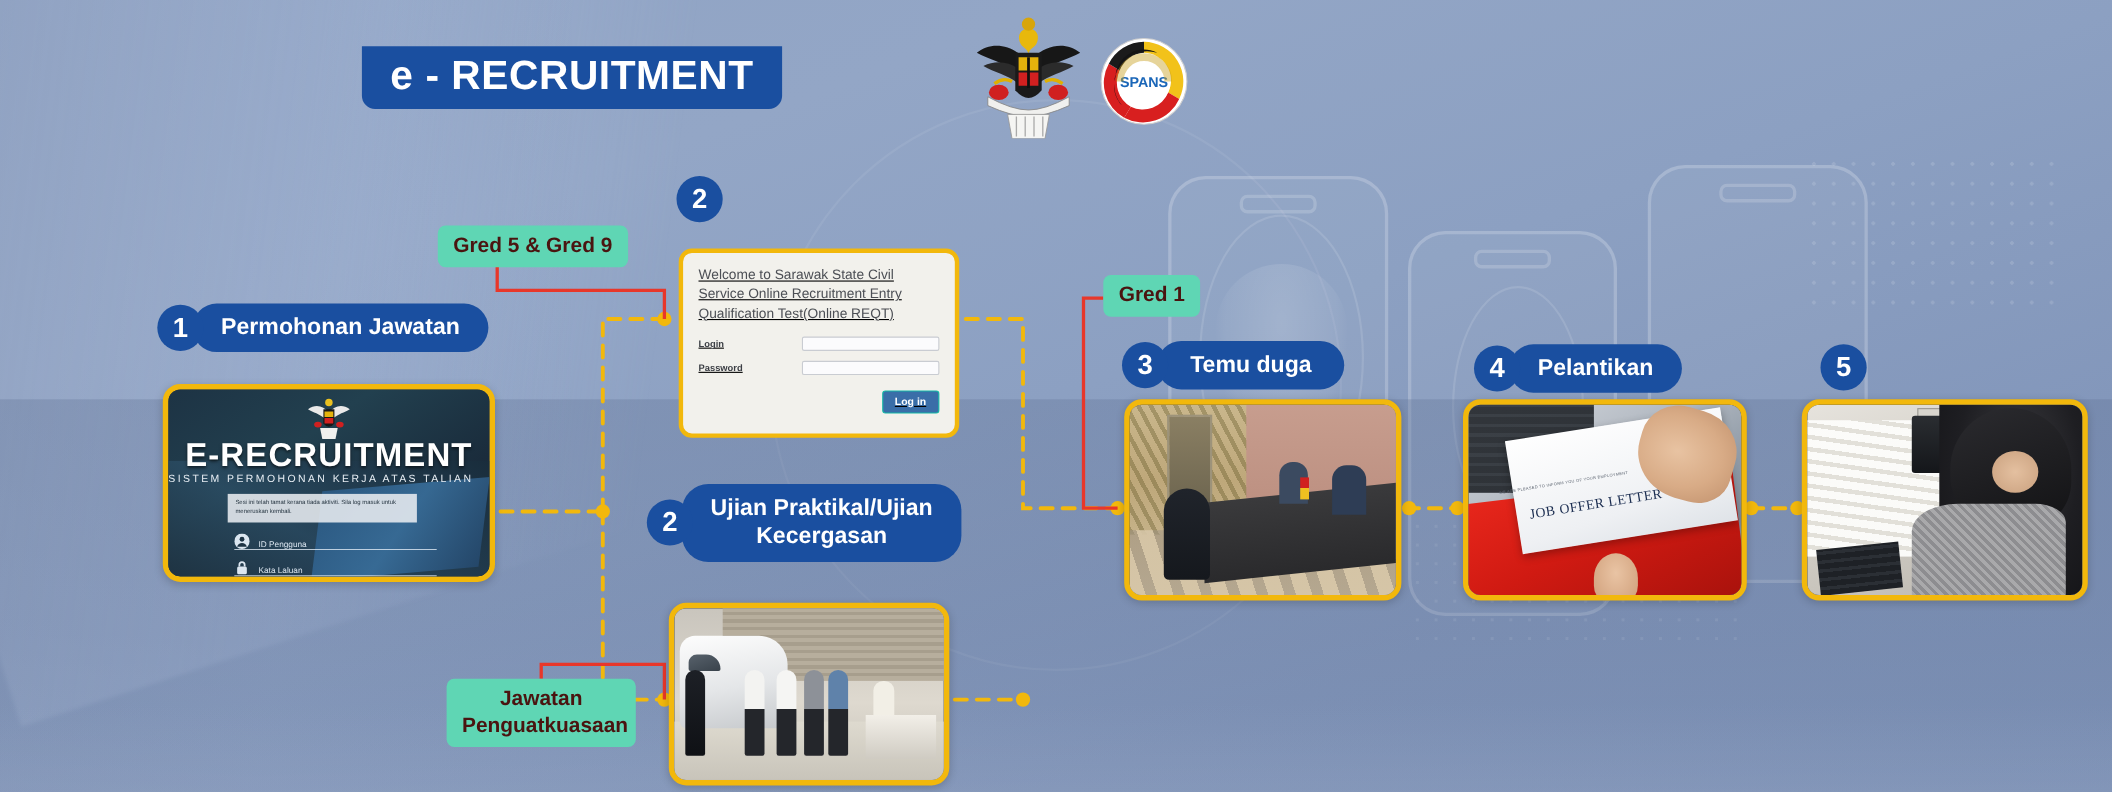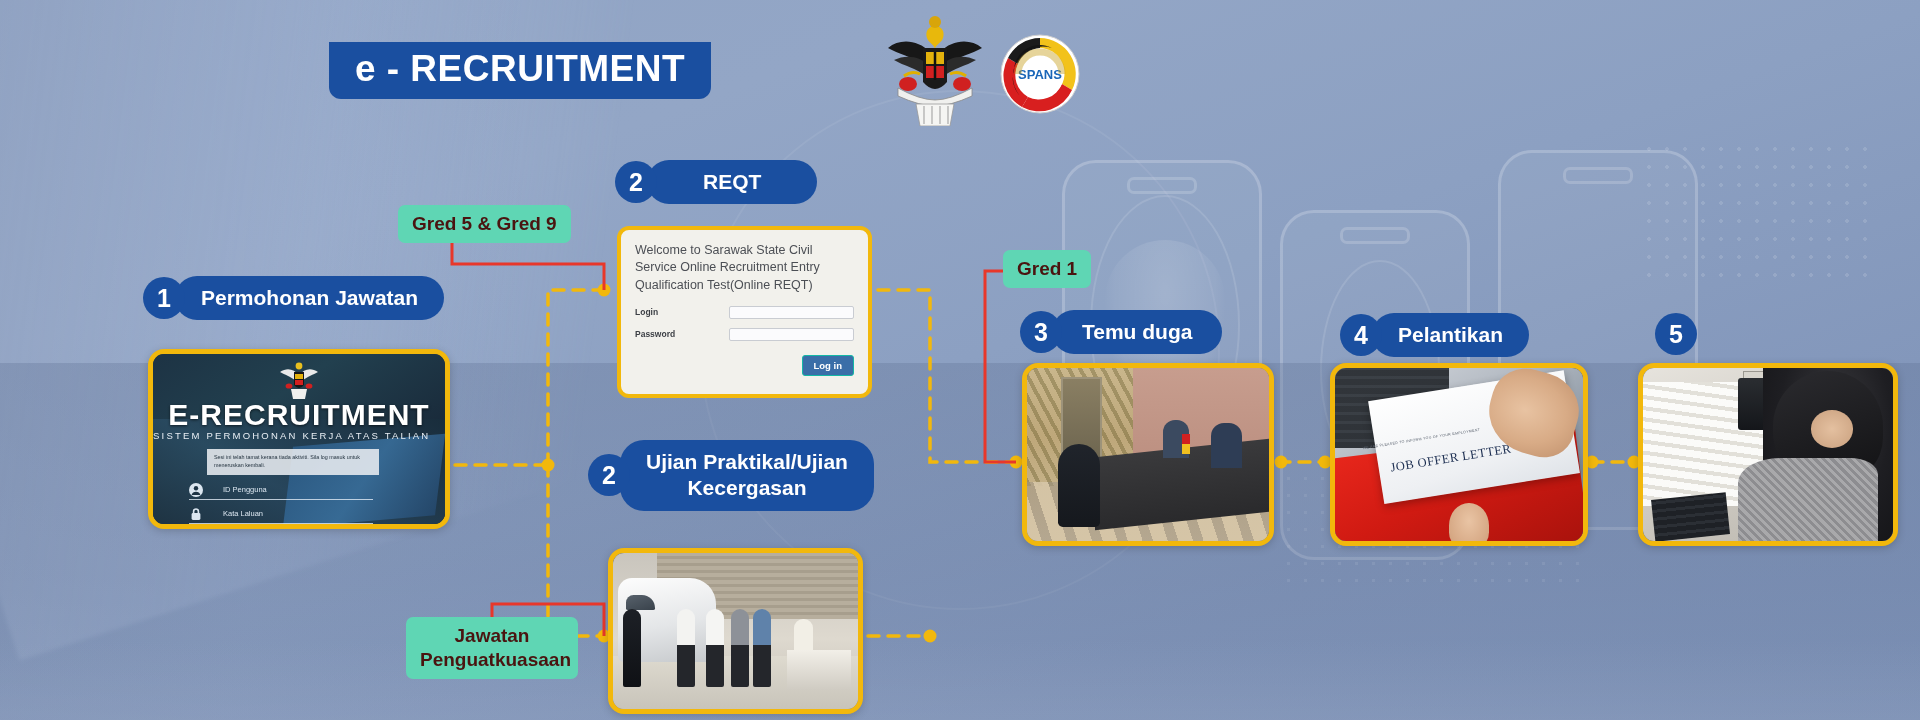--- a/index.html
+++ b/index.html
@@ -177,34 +177,35 @@
   .erec-sub {
     position: absolute; left: 0; right: 0; top: 76px; 
     color: #e8eef4; font-size: 9.5px; letter-spacing: 2.2px;
   }
   .erec-notice {
     position: absolute; left: 54px; top: 95px; width: 172px;
     background: rgba(232,236,240,.88); color: #24333f;
     font-size: 5.4px; line-height: 1.45; padding: 5px 7px;
   }
   .erec-field {
-    position: absolute; left: 36px; width: 184px; height: 20px;
+    position: absolute; left: 60px; width: 184px; height: 20px;
     border-bottom: 1.2px solid rgba(225,235,245,.8);
-    display: flex; align-items: center; gap: 20px;
+    display: flex; align-items: flex-end; gap: 8px;
   }
   .erec-field .fi { width: 14px; height: 14px; flex: 0 0 auto; }
   .erec-field .ft { color: #dbe6f0; font-size: 7.5px; }
   #erec-user { top: 126px; }
   #erec-pass { top: 150px; }
 
   
   #reqt-panel {
     position: absolute; left: 617px; top: 226px; width: 255px; height: 172px;
     background: #f2f1ec; border: 4px solid #f2b80c; border-radius: 12px;
     padding: 12px 14px;
+    text-decoration: underline;
   }
   .reqt-welcome {
     color: #4c4f55; font-size: 12.5px; line-height: 1.38; margin-bottom: 12px;
   }
   .reqt-row { display: flex; align-items: center; margin-bottom: 9px; }
   .reqt-row label {
     width: 94px; color: #3c3f45; font-size: 8.5px; font-weight: bold;
   }
   .reqt-row input {
     flex: 1; height: 13px; background: #fbfbfd;
@@ -394,21 +395,20 @@
     <path d="M18 40 A22 22 0 0 1 62 40" fill="none" stroke="#c8a020" stroke-width="7" opacity=".45"></path>
   </svg>
 
   <div class="step" id="step1">
     <div class="step-num">1</div>
     <div class="step-label">Permohonan Jawatan</div>
   </div>
 
   <div class="step" id="step2reqt">
     <div class="step-num">2</div>
-    <div class="step-label">REQT</div>
   </div>
 
   <div class="step" id="step2ujian">
     <div class="step-num">2</div>
     <div class="step-label">Ujian Praktikal/Ujian
 Kecergasan</div>
   </div>
 
   <div class="step" id="step3">
     <div class="step-num">3</div>

